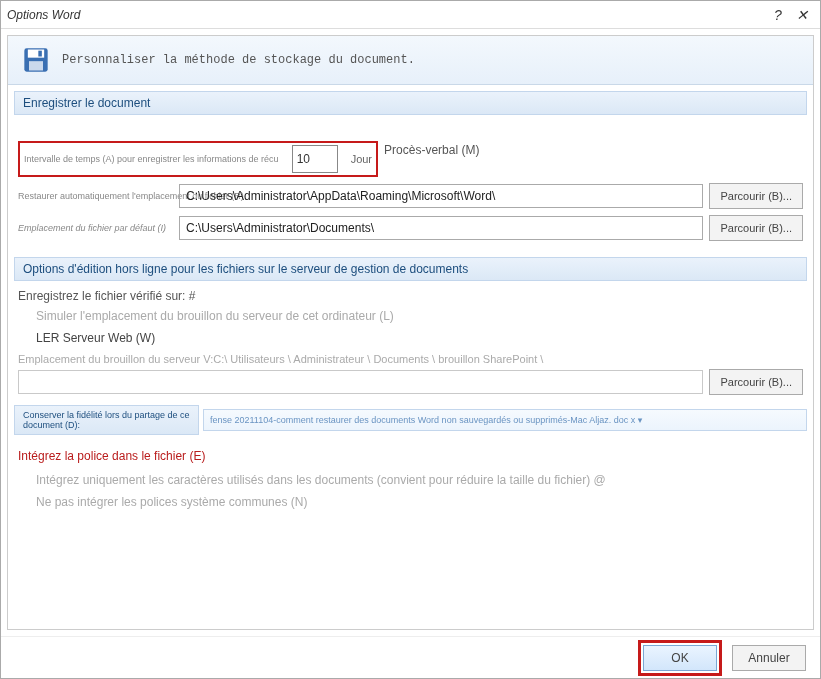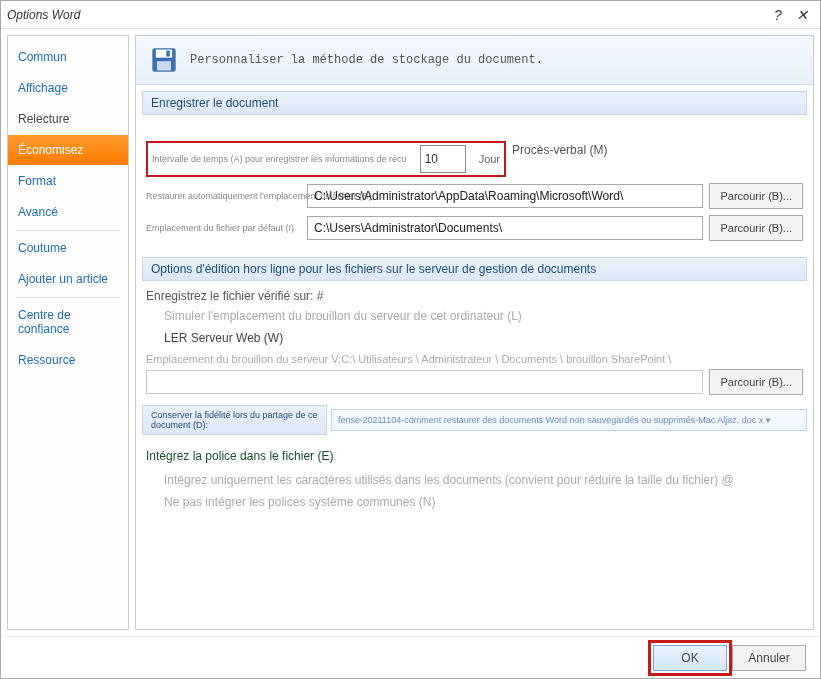--- a/index.html
+++ b/index.html
@@ -28,50 +28,36 @@
 .redbox { border: 2px solid #c61a1a; padding: 2px 4px; display: inline-flex; align-items: center; gap: 13px; margin-top: 18px; }
 .textpath { flex: 1; border: 1px solid #aaa; height: 24px; display: flex; align-items: center; padding: 0 6px; font-size: 12px; color: #222; min-width: 380px; }
 .browse-btn { border: 1px solid #aaa; background: #f3f3f3; height: 26px; padding: 0 10px; font-size: 11px; color: #444; display: flex; align-items: center; }
 .muted { color: #aaa; }
 .indent { margin-left: 18px; }
 .draft-path-row { display: flex; align-items: center; gap: 6px; }
 .draft-path-input { flex: 1; border: 1px solid #c9c9c9; height: 24px; padding: 0 6px; font-size: 11px; color: #888; }
 .fidelity-row { display: flex; align-items: center; gap: 4px; margin: 6px; }
 .fidelity-label { background: linear-gradient(#eaf2fb,#dbe8f6); border: 1px solid #c3d6ec; font-size: 9px; color: #1d4e7e; padding: 4px 8px; flex: 0 0 auto; width: 185px; }
 .fidelity-select { flex: 1; border: 1px solid #c3d6ec; background: linear-gradient(#f6fafe,#ecf4fd); height: 22px; display: flex; align-items: center; padding: 0 6px; font-size: 9px; color: #6a94c2; }
-.footer { height: 42px; display: flex; justify-content: flex-end; align-items: center; padding: 0 14px; border-top: 1px solid #eee; }
+.footer { height: 42px; display: flex; justify-content: flex-end; align-items: center; gap: 10px; padding: 0 14px; border-top: 1px solid #eee; }
 .btn { border: 1px solid #aaa; background: #f3f3f3; height: 26px; width: 74px; font-size: 12px; color: #444; display: flex; align-items: center; justify-content: center; }
 .btn-ok-wrap { border: 3px solid #c61a1a; padding: 2px; }
 .btn-ok { background: linear-gradient(#eaf4ff,#d2e6fb); border: 1px solid #7aa7d4; }
 </style>
 </head>
 <body>
 
 <div class="dialog">
   <div class="titlebar">
     <div class="titlebar-title">Options Word</div>
     <div class="titlebar-btn">?</div>
     <div class="titlebar-btn">✕</div>
   </div>
 
   <div class="body">
-    <div class="sidebar">
-      <div class="side-item">Commun</div>
-      <div class="side-item">Affichage</div>
-      <div class="side-item plain">Relecture</div>
-      <div class="side-item selected">Économisez</div>
-      <div class="side-item">Format</div>
-      <div class="side-item">Avancé</div>
-      <div class="side-sep"></div>
-      <div class="side-item">Coutume</div>
-      <div class="side-item">Ajouter un article</div>
-      <div class="side-sep"></div>
-      <div class="side-item">Centre de confiance</div>
-      <div class="side-item">Ressource</div>
-    </div>
 
     <div class="content">
       <div class="banner">
         <svg class="banner-icon" viewBox="0 0 24 24">
             <rect x="2" y="2" width="20" height="20" rx="2" fill="#3a6fb2"></rect>
             <rect x="5" y="3" width="14" height="7" fill="#fff"></rect>
             <rect x="6" y="13" width="12" height="8" fill="#cbd9ec"></rect>
             <rect x="14" y="4" width="3" height="5" fill="#3a6fb2"></rect>
           </svg>
         <div class="banner-text">Personnaliser la méthode de stockage du document.</div>
@@ -86,21 +72,21 @@
             <span class="unit">Jour</span>
           </span>
           <span style="font-size:12px;color:#555;">Procès-verbal (M)</span>
         </div>
         <div class="row">
           <span class="label-tiny" style="width:155px;">Restaurer automatiquement l'emplacement du fichier (R)</span>
           <span class="textpath">C:\Users\Administrator\AppData\Roaming\Microsoft\Word\</span>
           <span class="browse-btn">Parcourir (B)...</span>
         </div>
         <div class="row">
-          <span class="label-tiny" style="width:155px;">Emplacement du fichier par défaut (I)</span>
+          <span class="label-tiny" style="width:155px;font-style:italic;">Emplacement du fichier par défaut (I)</span>
           <span class="textpath">C:\Users\Administrator\Documents\</span>
           <span class="browse-btn">Parcourir (B)...</span>
         </div>
       </div>
 
       <div class="section-head">Options d'édition hors ligne pour les fichiers sur le serveur de gestion de documents</div>
       <div class="section-body">
         <div style="font-size:12px;color:#555;margin-bottom:6px;">Enregistrez le fichier vérifié sur: #</div>
         <div class="indent muted" style="font-size:12px;margin-bottom:8px;">Simuler l'emplacement du brouillon du serveur de cet ordinateur (L)</div>
         <div class="indent" style="font-size:12px;color:#444;margin-bottom:8px;">LER Serveur Web (W)</div>
@@ -112,21 +98,21 @@
           <span class="browse-btn">Parcourir (B)...</span>
         </div>
       </div>
 
       <div class="fidelity-row">
         <div class="fidelity-label">Conserver la fidélité lors du partage de ce document (D):</div>
         <div class="fidelity-select">fense 20211104-comment restaurer des documents Word non sauvegardés ou supprimés-Mac Aljaz. doc x ▾</div>
       </div>
 
       <div class="section-body">
-        <div style="font-size:12px;color:#14532d;margin-bottom:10px;">Intégrez la police dans le fichier (E)</div>
+        <div style="font-size:12px;color:#b91c1c;margin-bottom:10px;">Intégrez la police dans le fichier (E)</div>
         <div class="indent muted" style="font-size:12px;margin-bottom:8px;">Intégrez uniquement les caractères utilisés dans les documents (convient pour réduire la taille du fichier) @</div>
         <div class="indent muted" style="font-size:12px;">Ne pas intégrer les polices système communes (N)</div>
       </div>
     </div>
   </div>
 
   <div class="footer">
     <span class="btn-ok-wrap">
       <span class="btn btn-ok">OK</span>
     </span>

